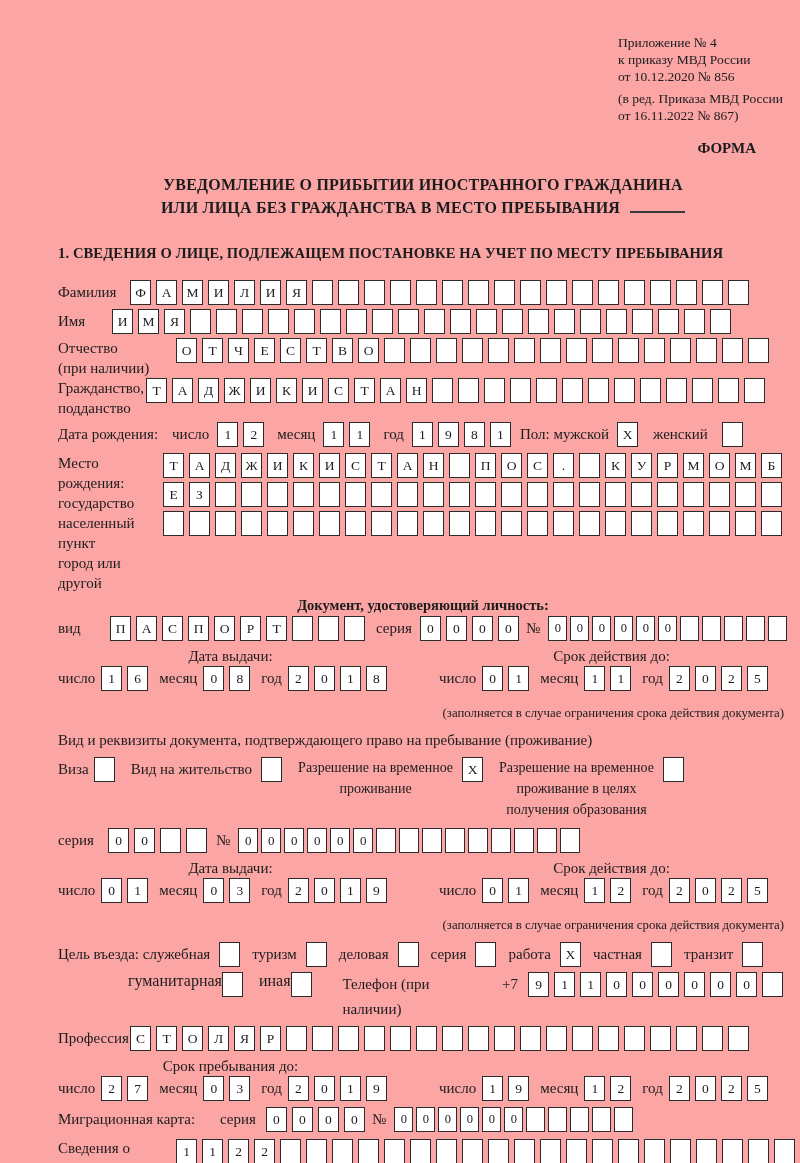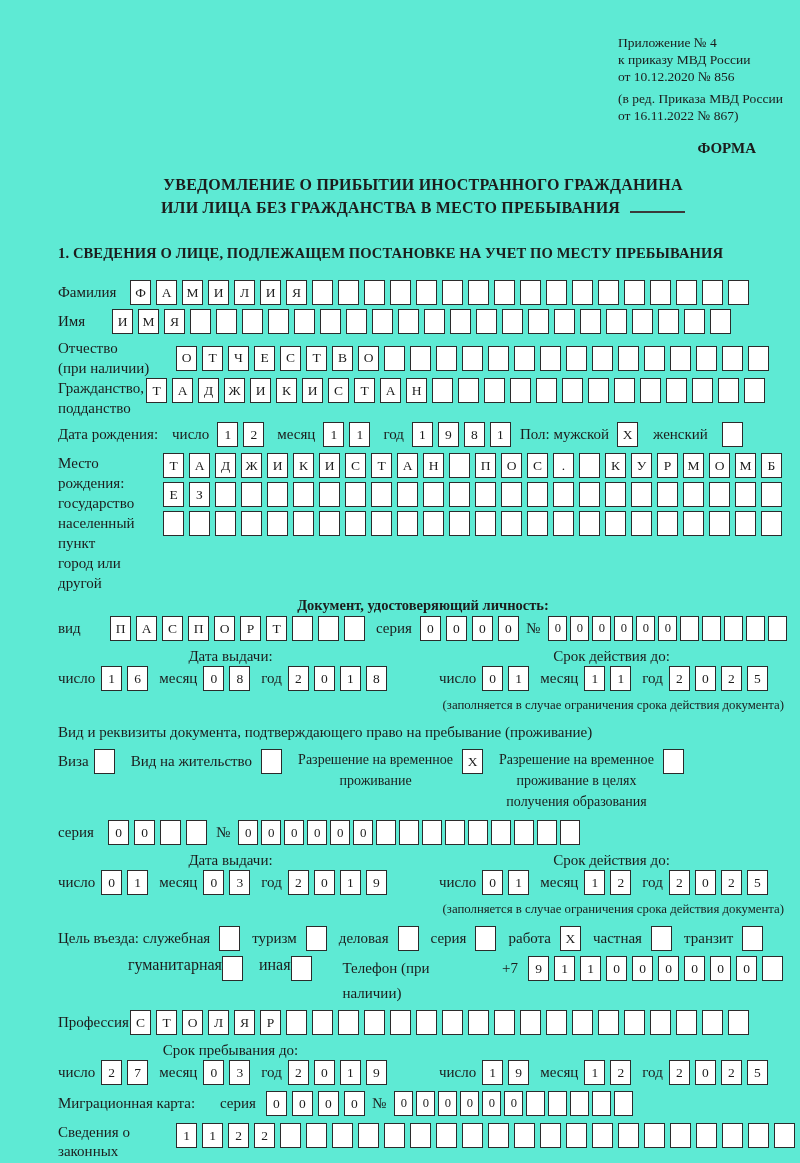--- a/index.html
+++ b/index.html
@@ -1,18 +1,18 @@
 <!DOCTYPE html>
 <html lang="ru"><head>
 <meta charset="utf-8">
 <style>
   * { margin:0; padding:0; box-sizing:border-box; }
   html,body { background:#ffffff; }
   body { font-family:"Liberation Serif", serif; color:#1c1c1c; }
-  .page { position:relative; width:800px; height:1163px; background:#5eead4; padding:34px 12px 0 58px; overflow:hidden; }
+  .page { position:relative; width:800px; height:1163px; background:#fca5a5; padding:34px 12px 0 58px; overflow:hidden; }
 
   
   .ref-block { margin-left:560px; font-size:13.5px; line-height:17px; }
   .ref-block .ref2 { margin-top:5px; }
   .forma { text-align:right; padding-right:32px; font-weight:bold; font-size:15px; margin-top:16px; }
 
   
   .title { text-align:center; font-weight:bold; font-size:16px; line-height:23px; margin-top:16px; letter-spacing:.2px; }
   .blank-underline { display:inline-block; width:55px; border-bottom:2.5px solid #3a3a3a; margin-left:10px; height:14px; }
 
@@ -26,38 +26,38 @@
   .w105 { width:105px; } .w52 { width:52px; } .w50 { width:50px; }
 
   .boxes { display:flex; flex:none; }
   .cell { flex:none; width:21px; height:25px; border:1.6px solid #2b2b2b; margin-right:5px;
           display:flex; align-items:center; justify-content:center;
           font-size:13.5px; background:#fff; }
   .boxes.sm .cell { width:19px; margin-right:3px; font-size:12.5px; }
   .boxes.md .cell { width:20px; margin-right:3px; font-size:13px; }
   .cb { cursor:default; }
 
-  .mt4 { margin-top:4px;align-items:center; } .mt6 { margin-top:6px; } .mt8 { margin-top:8px; }
+  .mt4 { margin-top:4px; } .mt6 { margin-top:6px; } .mt8 { margin-top:8px; }
   .mt18 { margin-top:18px; } .mt2 { margin-top:2px; }
 
   
   .place-rows .boxes { margin-bottom:4px; }
 
   
   .center-bold { text-align:center; font-weight:bold; font-size:14.5px; margin-top:4px; width:730px; }
   .gap-r { margin-right:8px; }
 
   
   .dates-head { display:flex; justify-content:space-between; width:726px; margin-top:6px; }
   .dates-head .dh { width:345px; text-align:center; font-size:15px; line-height:18px; }
   .dates-row { display:flex; justify-content:space-between; width:726px; margin-top:1px; }
   .dgrp { display:flex; align-items:flex-start; width:345px; }
   .dgrp .dlbl { margin-right:6px; }
   .dgrp .boxes { margin-right:6px; }
-  .note-right { width:726px; text-align:right; font-size:12.8px; line-height:16px; margin-top:6px; }
+  .note-right { width:726px; text-align:right; font-size:12.8px; line-height:16px; margin-top:14px; }
 
   .para { font-size:15px; line-height:24px; margin-top:7px; }
 
   
   .permits { margin-top:5px; width:730px; }
   .pitem { display:flex; align-items:flex-start; margin-right:11px; }
   .pitem .plbl { font-size:15px; line-height:25px; margin-right:9px; }
   .plbl-c { font-size:14px; line-height:21px; text-align:center; margin-right:9px; }
 
   

